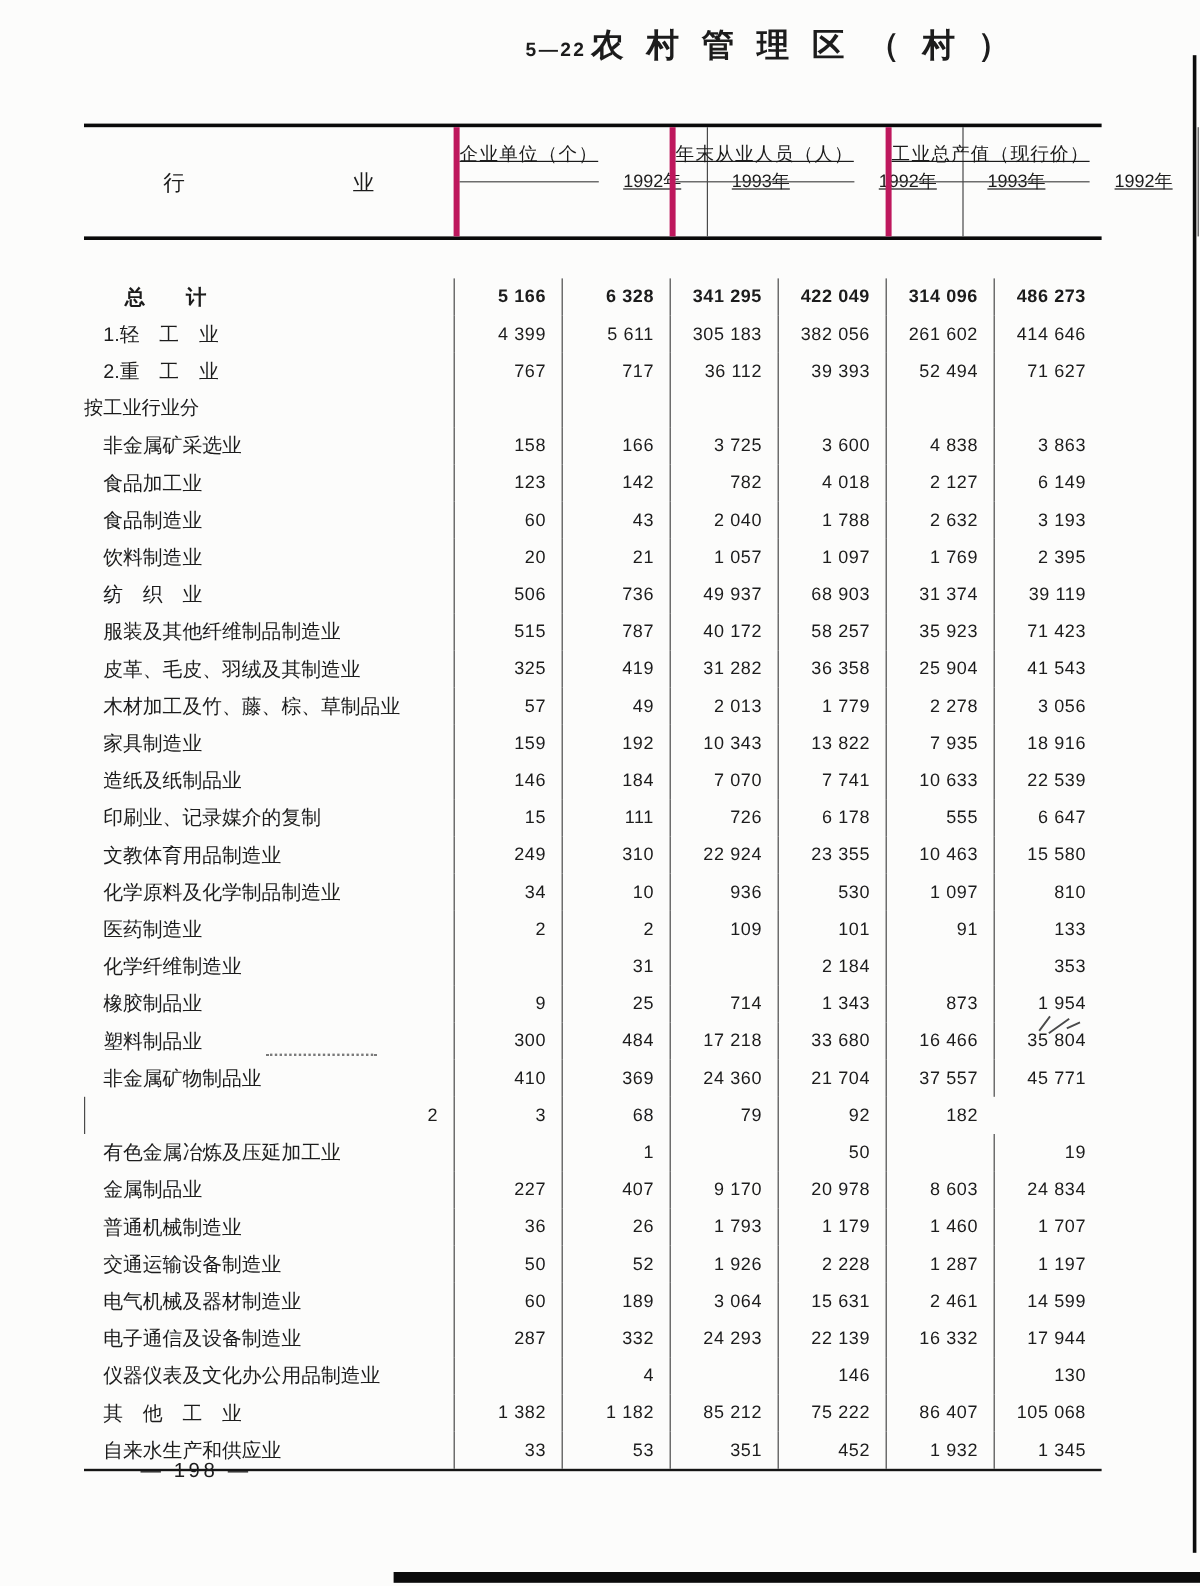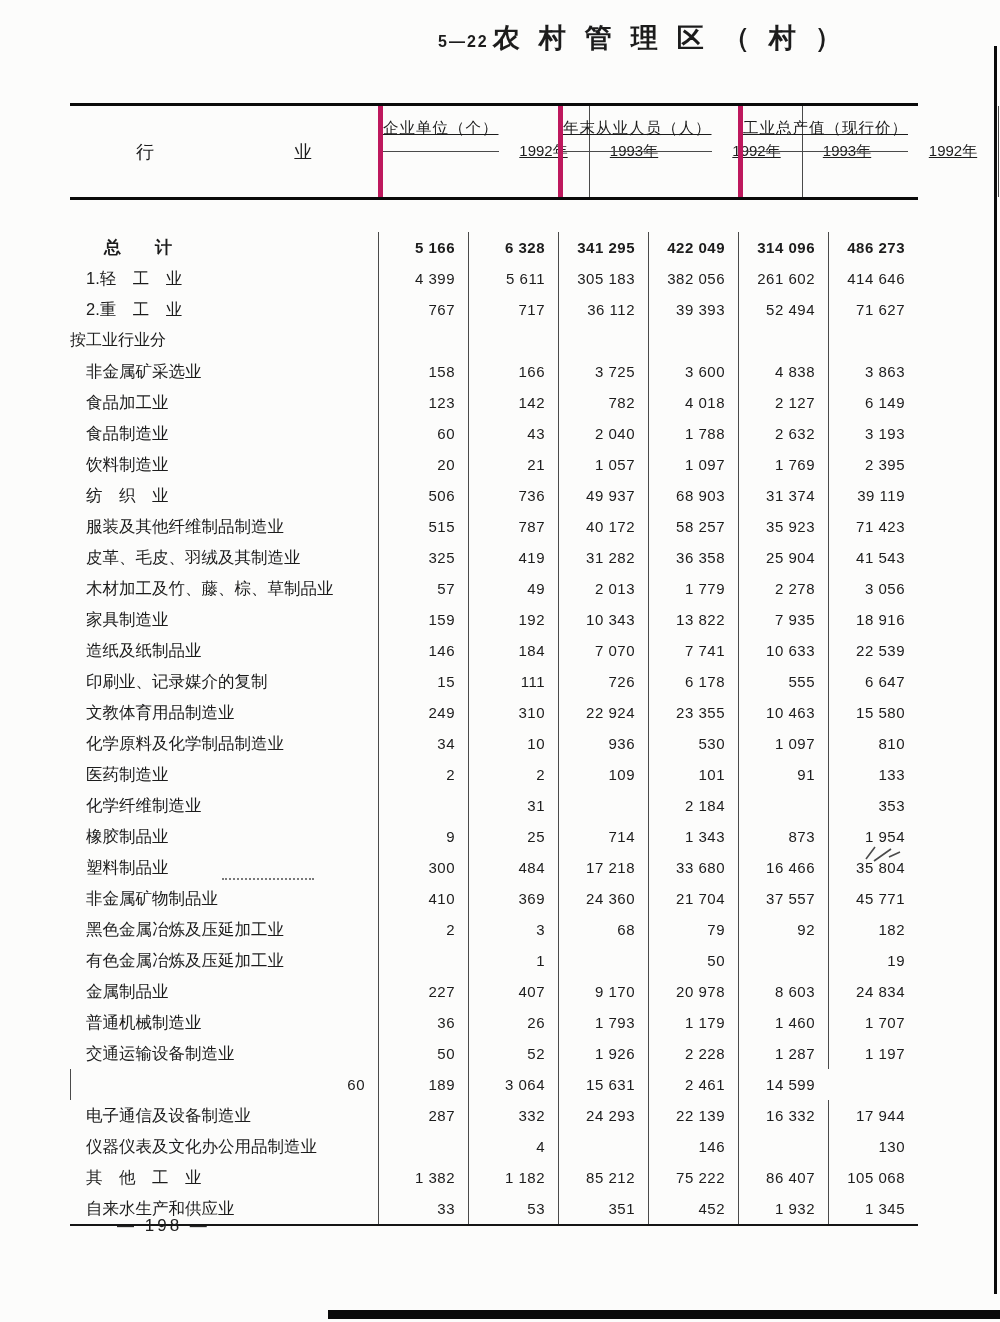--- a/index.html
+++ b/index.html
@@ -284,21 +284,20 @@
         <div class="trow">
           <div class="cell label indent1">非金属矿物制品业</div>
           <div class="cell num">410</div>
           <div class="cell num">369</div>
           <div class="cell num">24 360</div>
           <div class="cell num">21 704</div>
           <div class="cell num">37 557</div>
           <div class="cell num">45 771</div>
         </div>
         <div class="trow">
-          <div class="cell label indent1">黑色金属冶炼及压延加工业</div>
           <div class="cell num">2</div>
           <div class="cell num">3</div>
           <div class="cell num">68</div>
           <div class="cell num">79</div>
           <div class="cell num">92</div>
           <div class="cell num">182</div>
         </div>
         <div class="trow">
           <div class="cell label indent1">有色金属冶炼及压延加工业</div>
           <div class="cell num"></div>
@@ -329,20 +328,21 @@
         <div class="trow">
           <div class="cell label indent1">交通运输设备制造业</div>
           <div class="cell num">50</div>
           <div class="cell num">52</div>
           <div class="cell num">1 926</div>
           <div class="cell num">2 228</div>
           <div class="cell num">1 287</div>
           <div class="cell num">1 197</div>
         </div>
         <div class="trow">
+          <div class="cell label indent1">电气机械及器材制造业</div>
           <div class="cell num">60</div>
           <div class="cell num">189</div>
           <div class="cell num">3 064</div>
           <div class="cell num">15 631</div>
           <div class="cell num">2 461</div>
           <div class="cell num">14 599</div>
         </div>
         <div class="trow">
           <div class="cell label indent1">电子通信及设备制造业</div>
           <div class="cell num">287</div>

